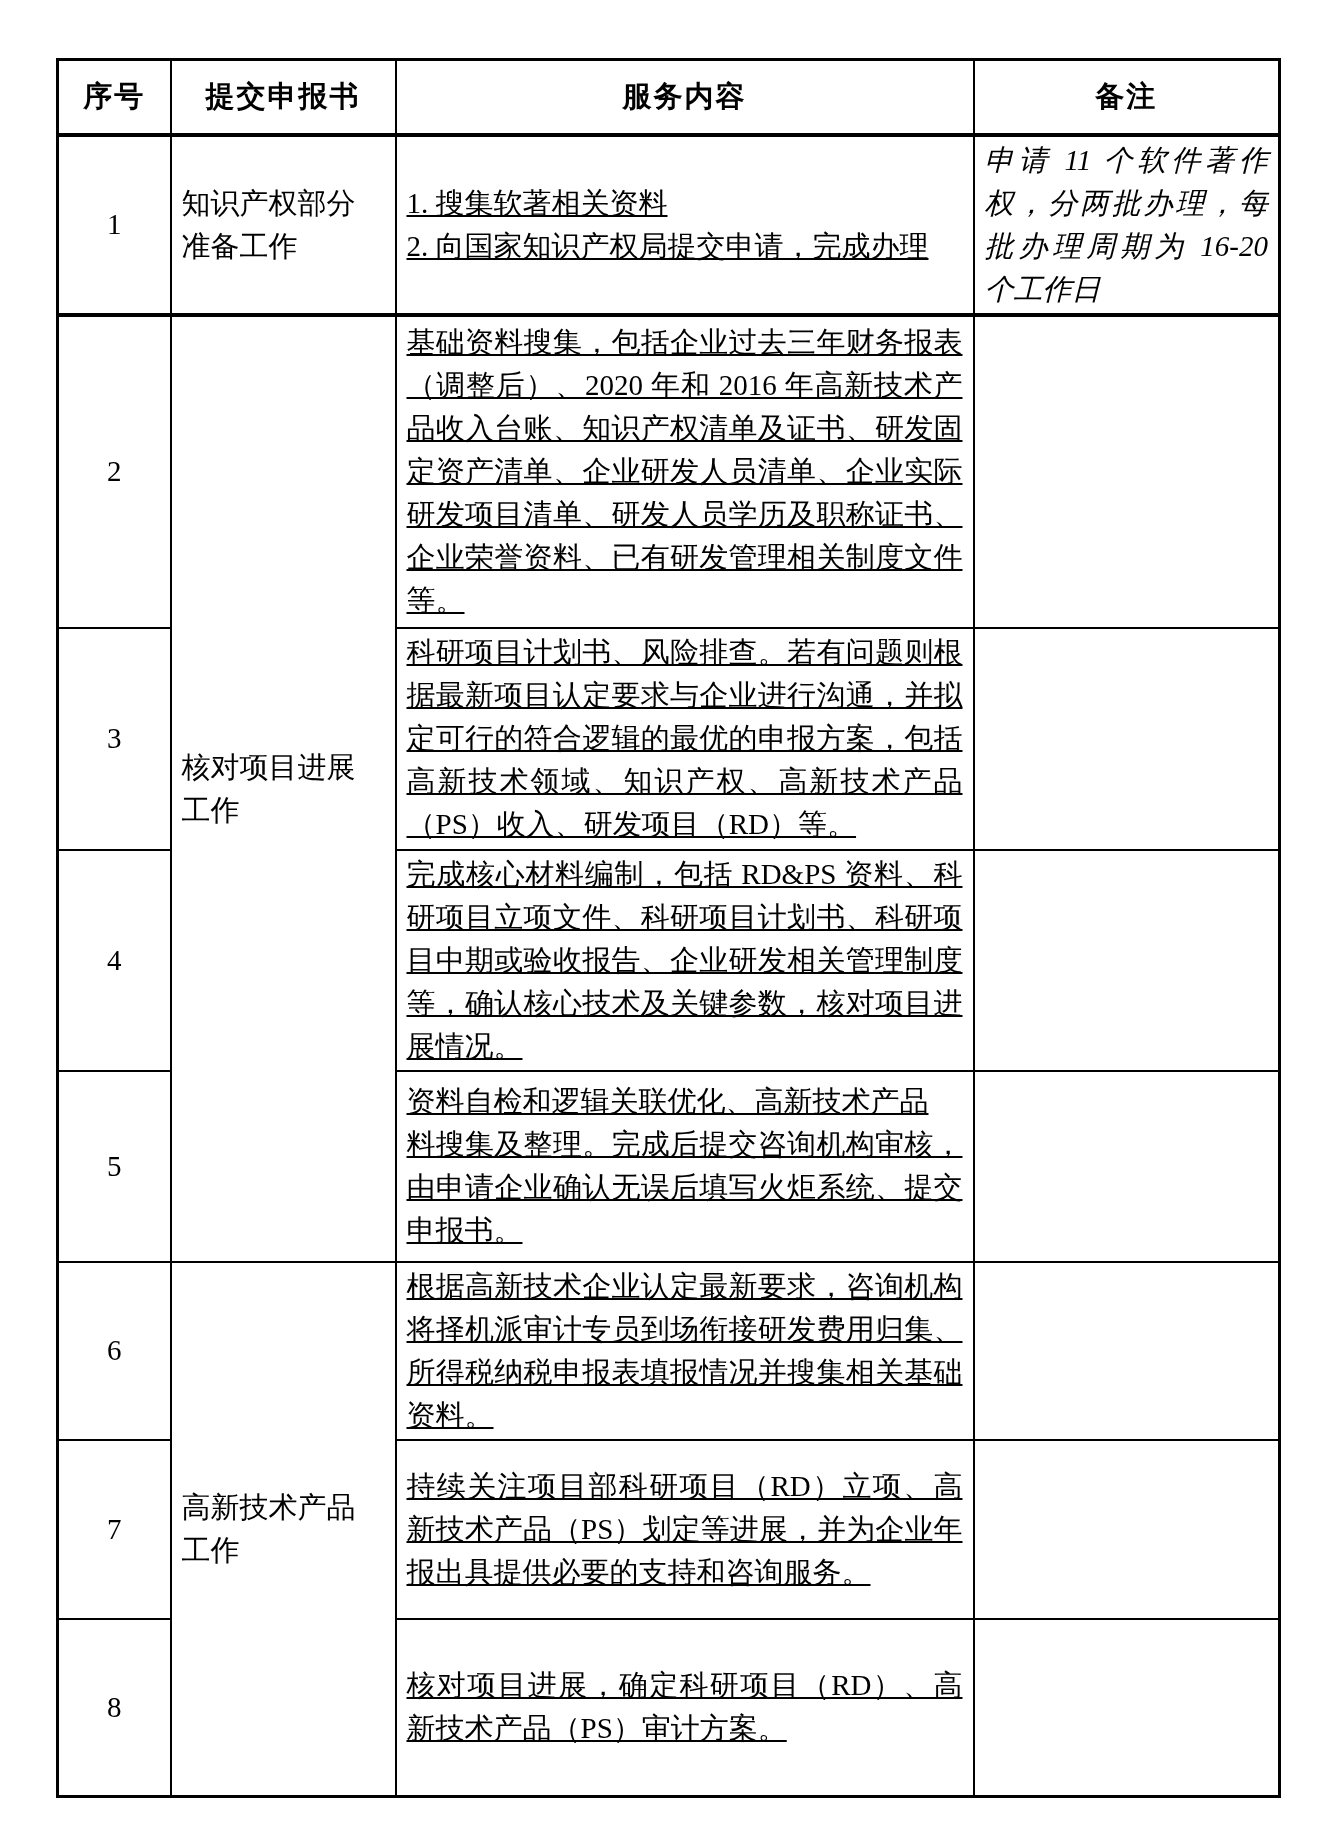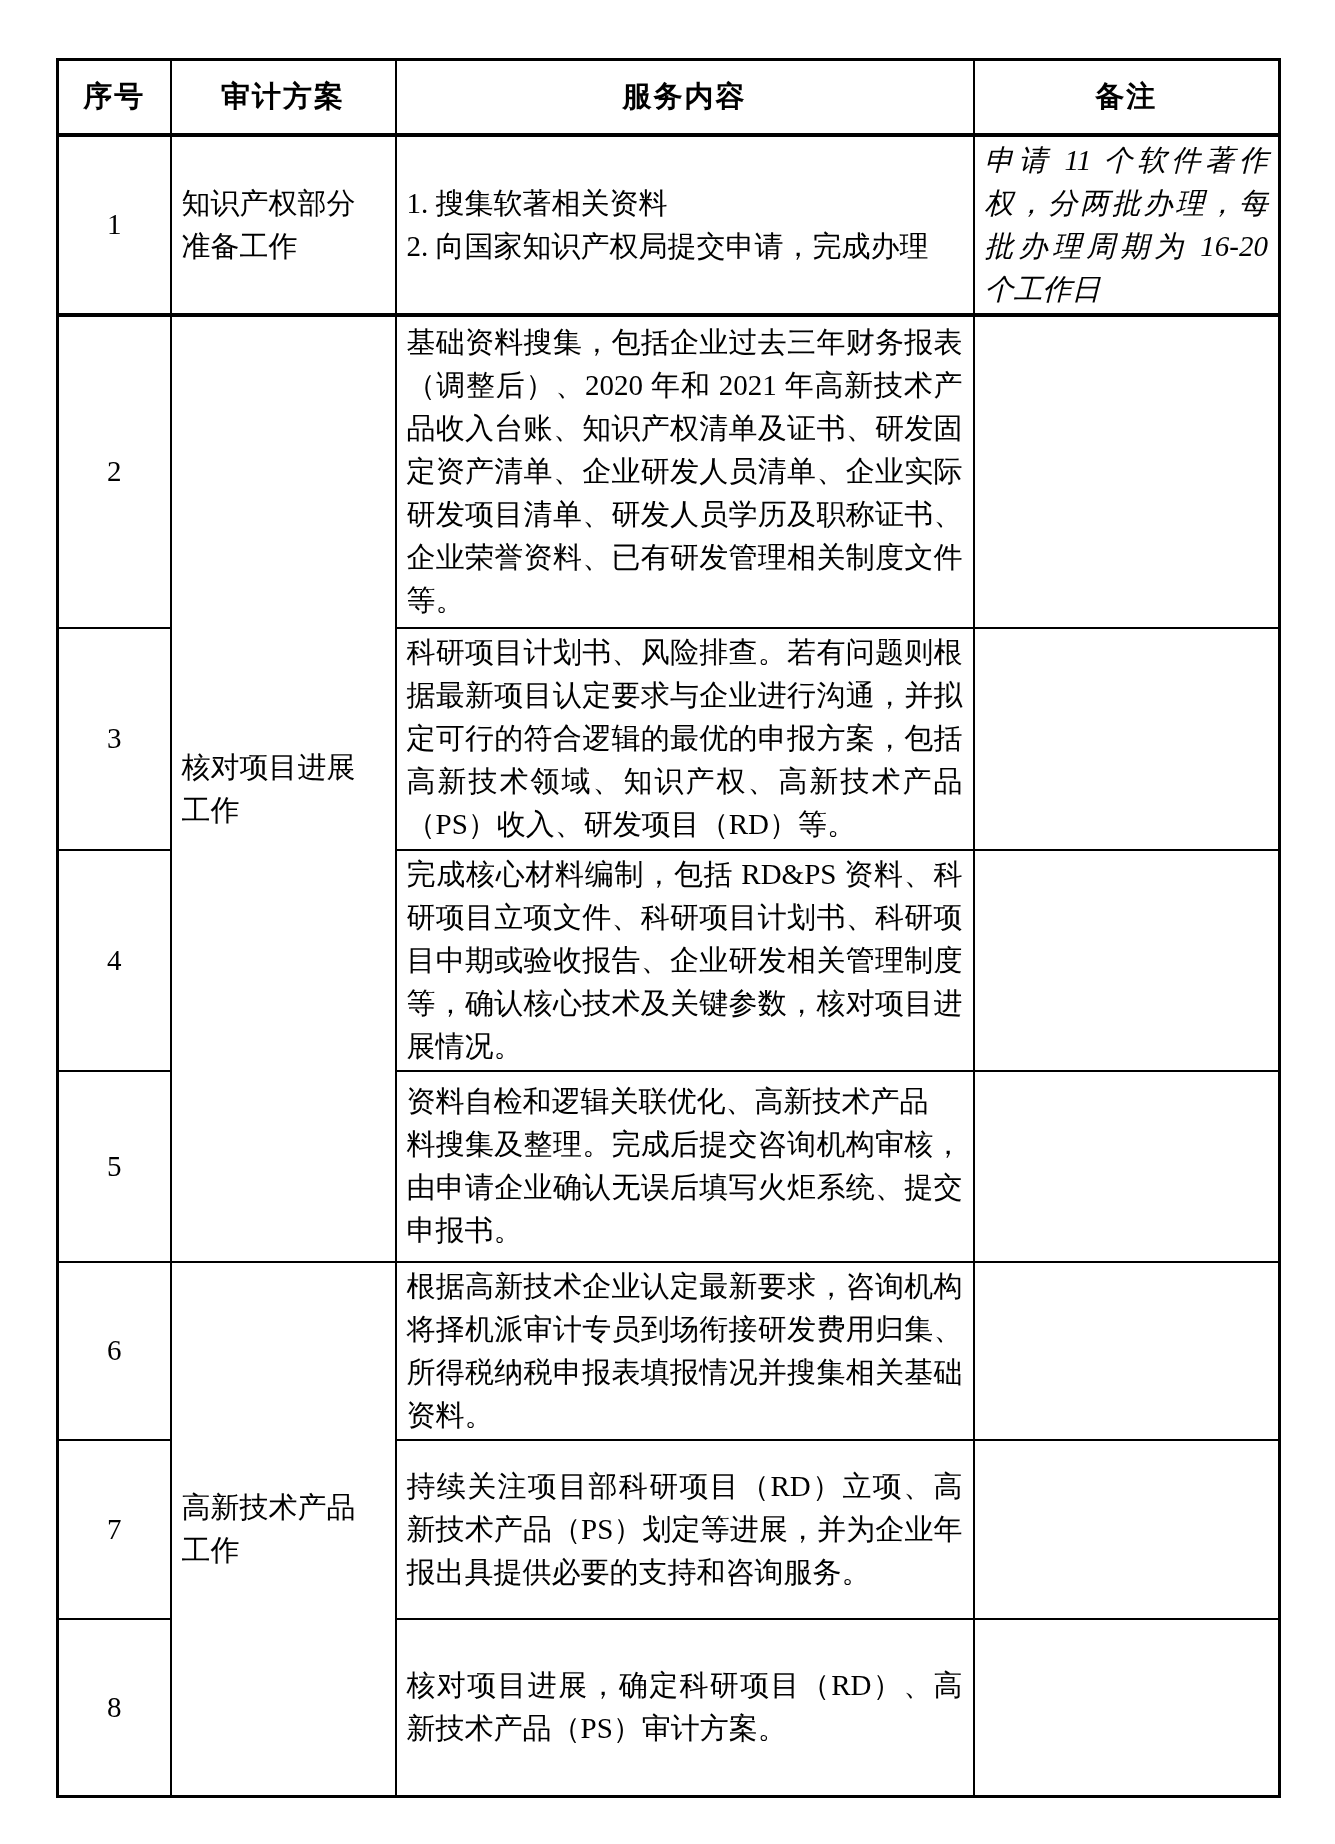--- a/index.html
+++ b/index.html
@@ -49,20 +49,21 @@
   td.stage-cell {
     text-align: left;
     white-space: pre-line;
     line-height: 46px;
     padding: 2px 6px;
   }
   td.service-cell {
     text-align: justify;
     text-justify: inter-ideograph;
     white-space: pre-line;
+    text-decoration: underline;
   }
   td.remark-cell {
     text-align: justify;
     text-justify: inter-ideograph;
     padding: 2px 12px;
     font-style: italic;
   }
   tr.r-head { height: 75px; }
   tr.r1 { height: 180px; }
   tr.r2 { height: 313px; }
@@ -81,39 +82,39 @@
     <colgroup>
       <col style="width:113px">
       <col style="width:225px">
       <col style="width:578px">
       <col style="width:306px">
     </colgroup>
 
     <tbody>
         <tr class="r-head thick-b">
       <th class="h-cell">序号</th>
-      <th class="h-cell">审计方案</th>
+      <th class="h-cell">提交申报书</th>
       <th class="h-cell">服务内容</th>
       <th class="h-cell">备注</th>
     </tr>
 
     <tr class="r1 thick-b">
       <td class="no-cell">1</td>
       <td class="stage-cell">知识产权部分
 准备工作</td>
       <td class="service-cell">1. 搜集软著相关资料
 2. 向国家知识产权局提交申请，完成办理</td>
       <td class="remark-cell">申请 11 个软件著作权，分两批办理，每批办理周期为 16-20 个工作日</td>
     </tr>
 
     <tr class="r2">
       <td class="no-cell">2</td>
       <td class="stage-cell" rowspan="4">核对项目进展
 工作</td>
-      <td class="service-cell">基础资料搜集，包括企业过去三年财务报表（调整后）、2020 年和 2021 年高新技术产品收入台账、知识产权清单及证书、研发固定资产清单、企业研发人员清单、企业实际研发项目清单、研发人员学历及职称证书、企业荣誉资料、已有研发管理相关制度文件等。</td>
+      <td class="service-cell">基础资料搜集，包括企业过去三年财务报表（调整后）、2020 年和 2016 年高新技术产品收入台账、知识产权清单及证书、研发固定资产清单、企业研发人员清单、企业实际研发项目清单、研发人员学历及职称证书、企业荣誉资料、已有研发管理相关制度文件等。</td>
       <td class="remark-cell"></td>
     </tr>
 
     <tr class="r3">
       <td class="no-cell">3</td>
       <td class="service-cell">科研项目计划书、风险排查。若有问题则根据最新项目认定要求与企业进行沟通，并拟定可行的符合逻辑的最优的申报方案，包括高新技术领域、知识产权、高新技术产品（PS）收入、研发项目（RD）等。</td>
       <td class="remark-cell"></td>
     </tr>
 
     <tr class="r4">

